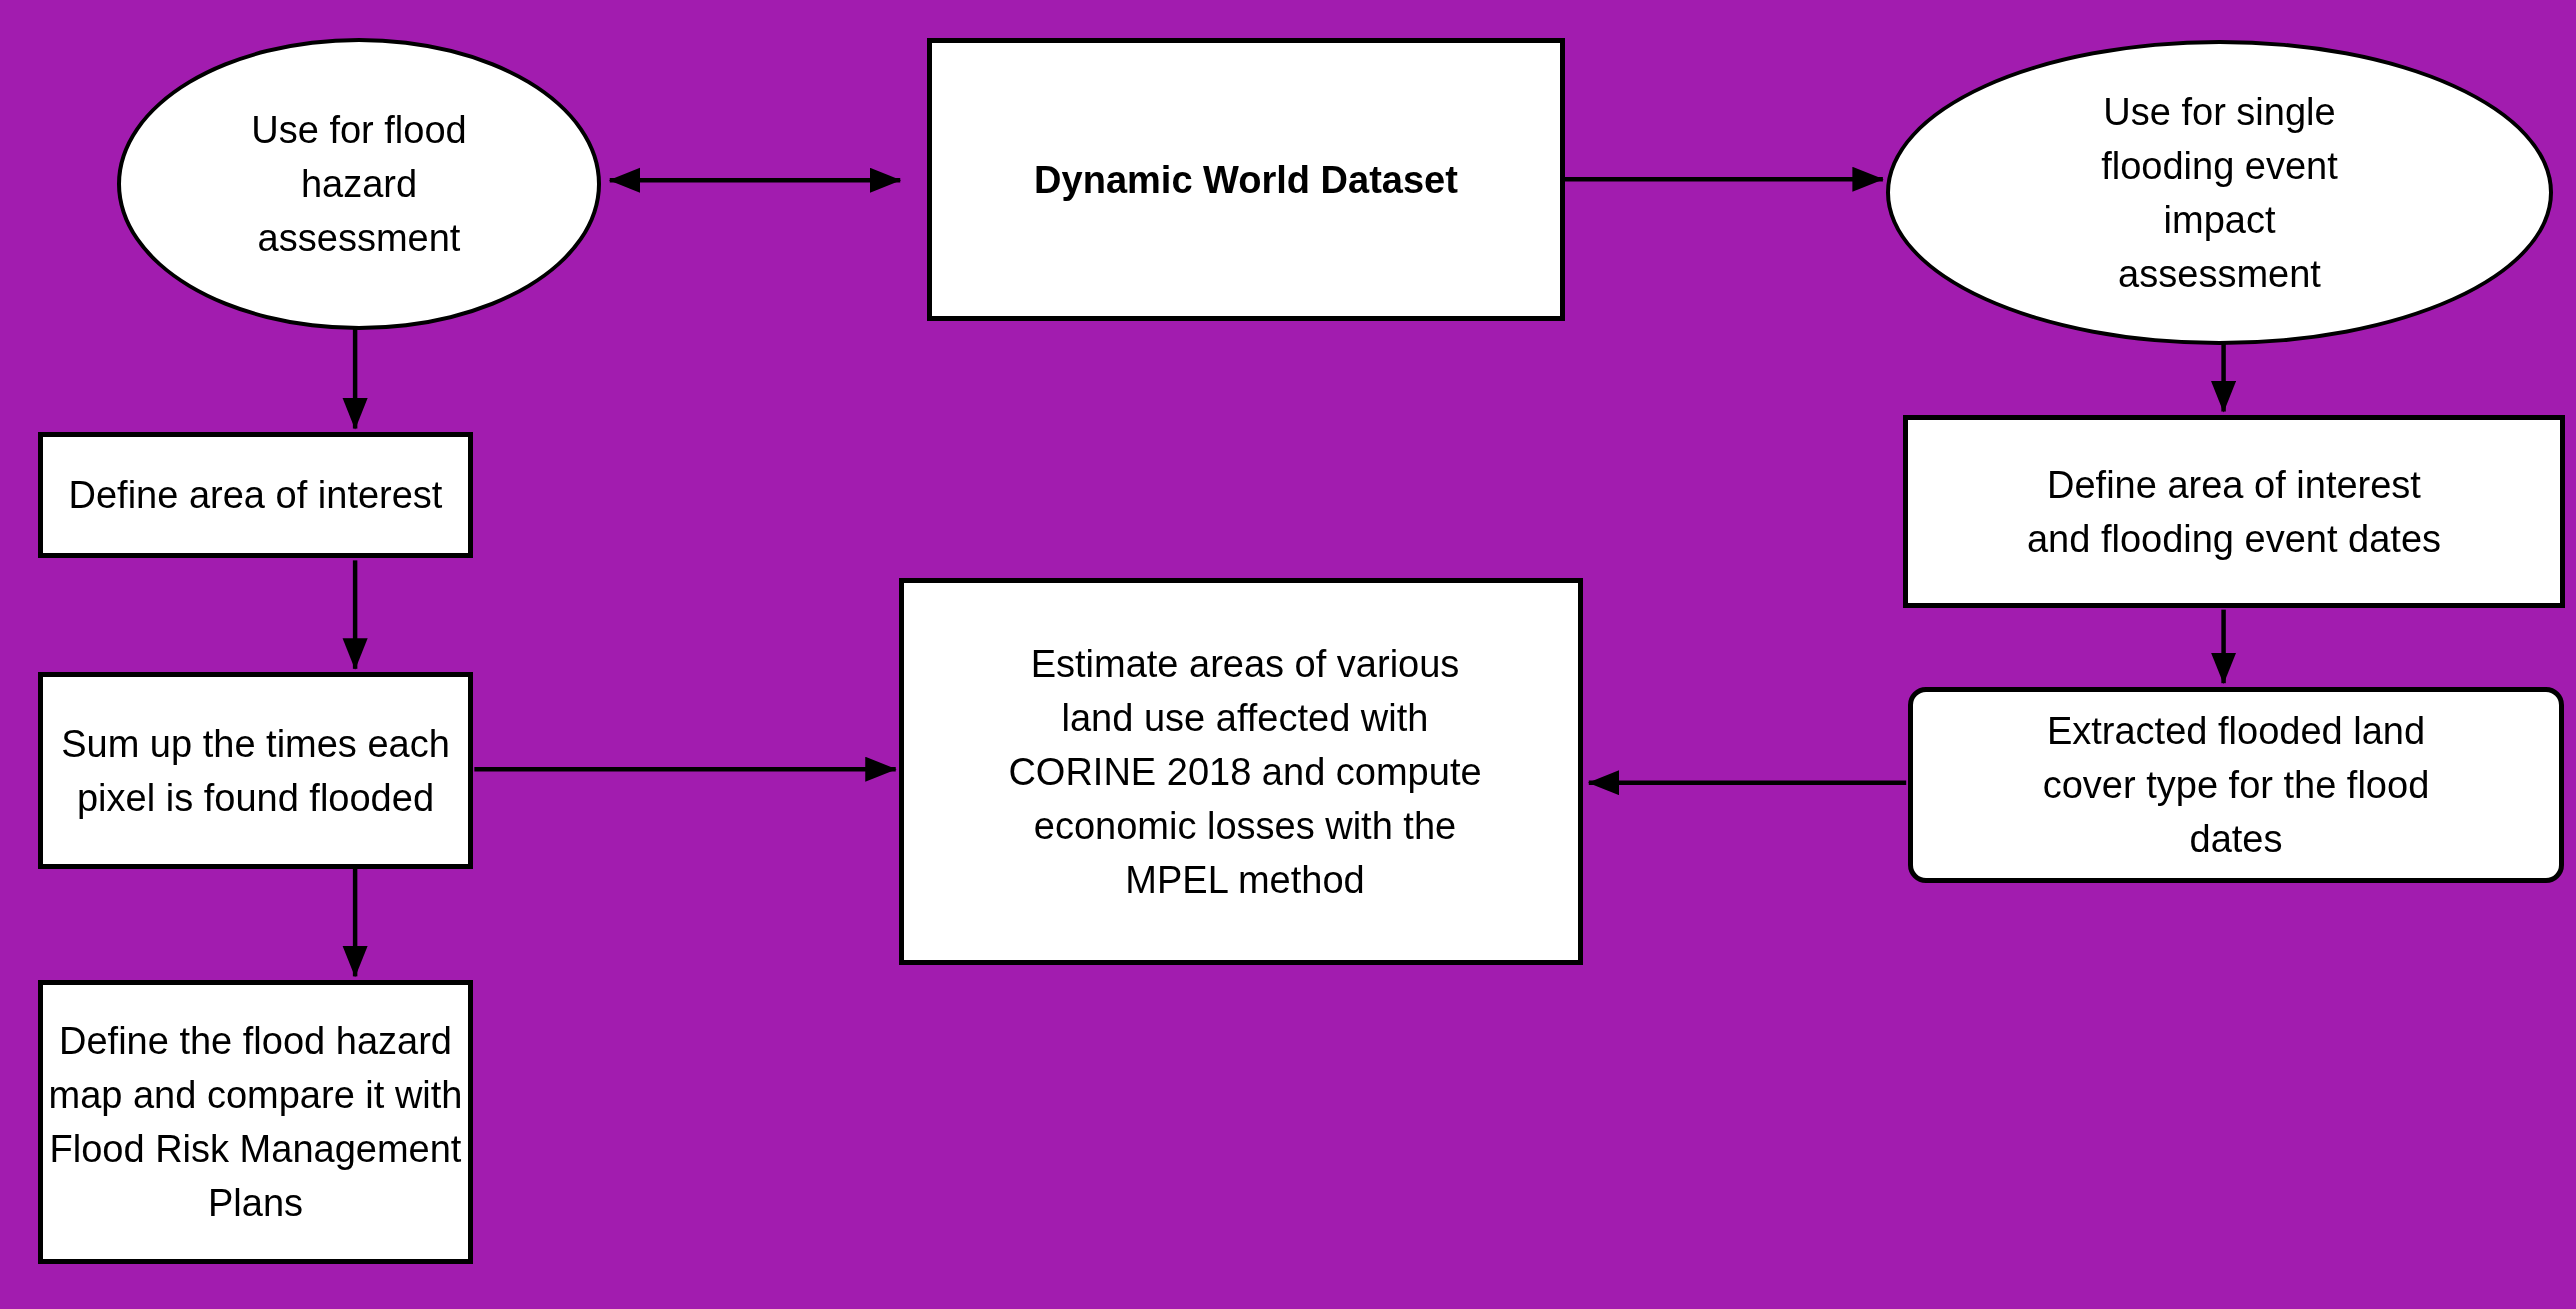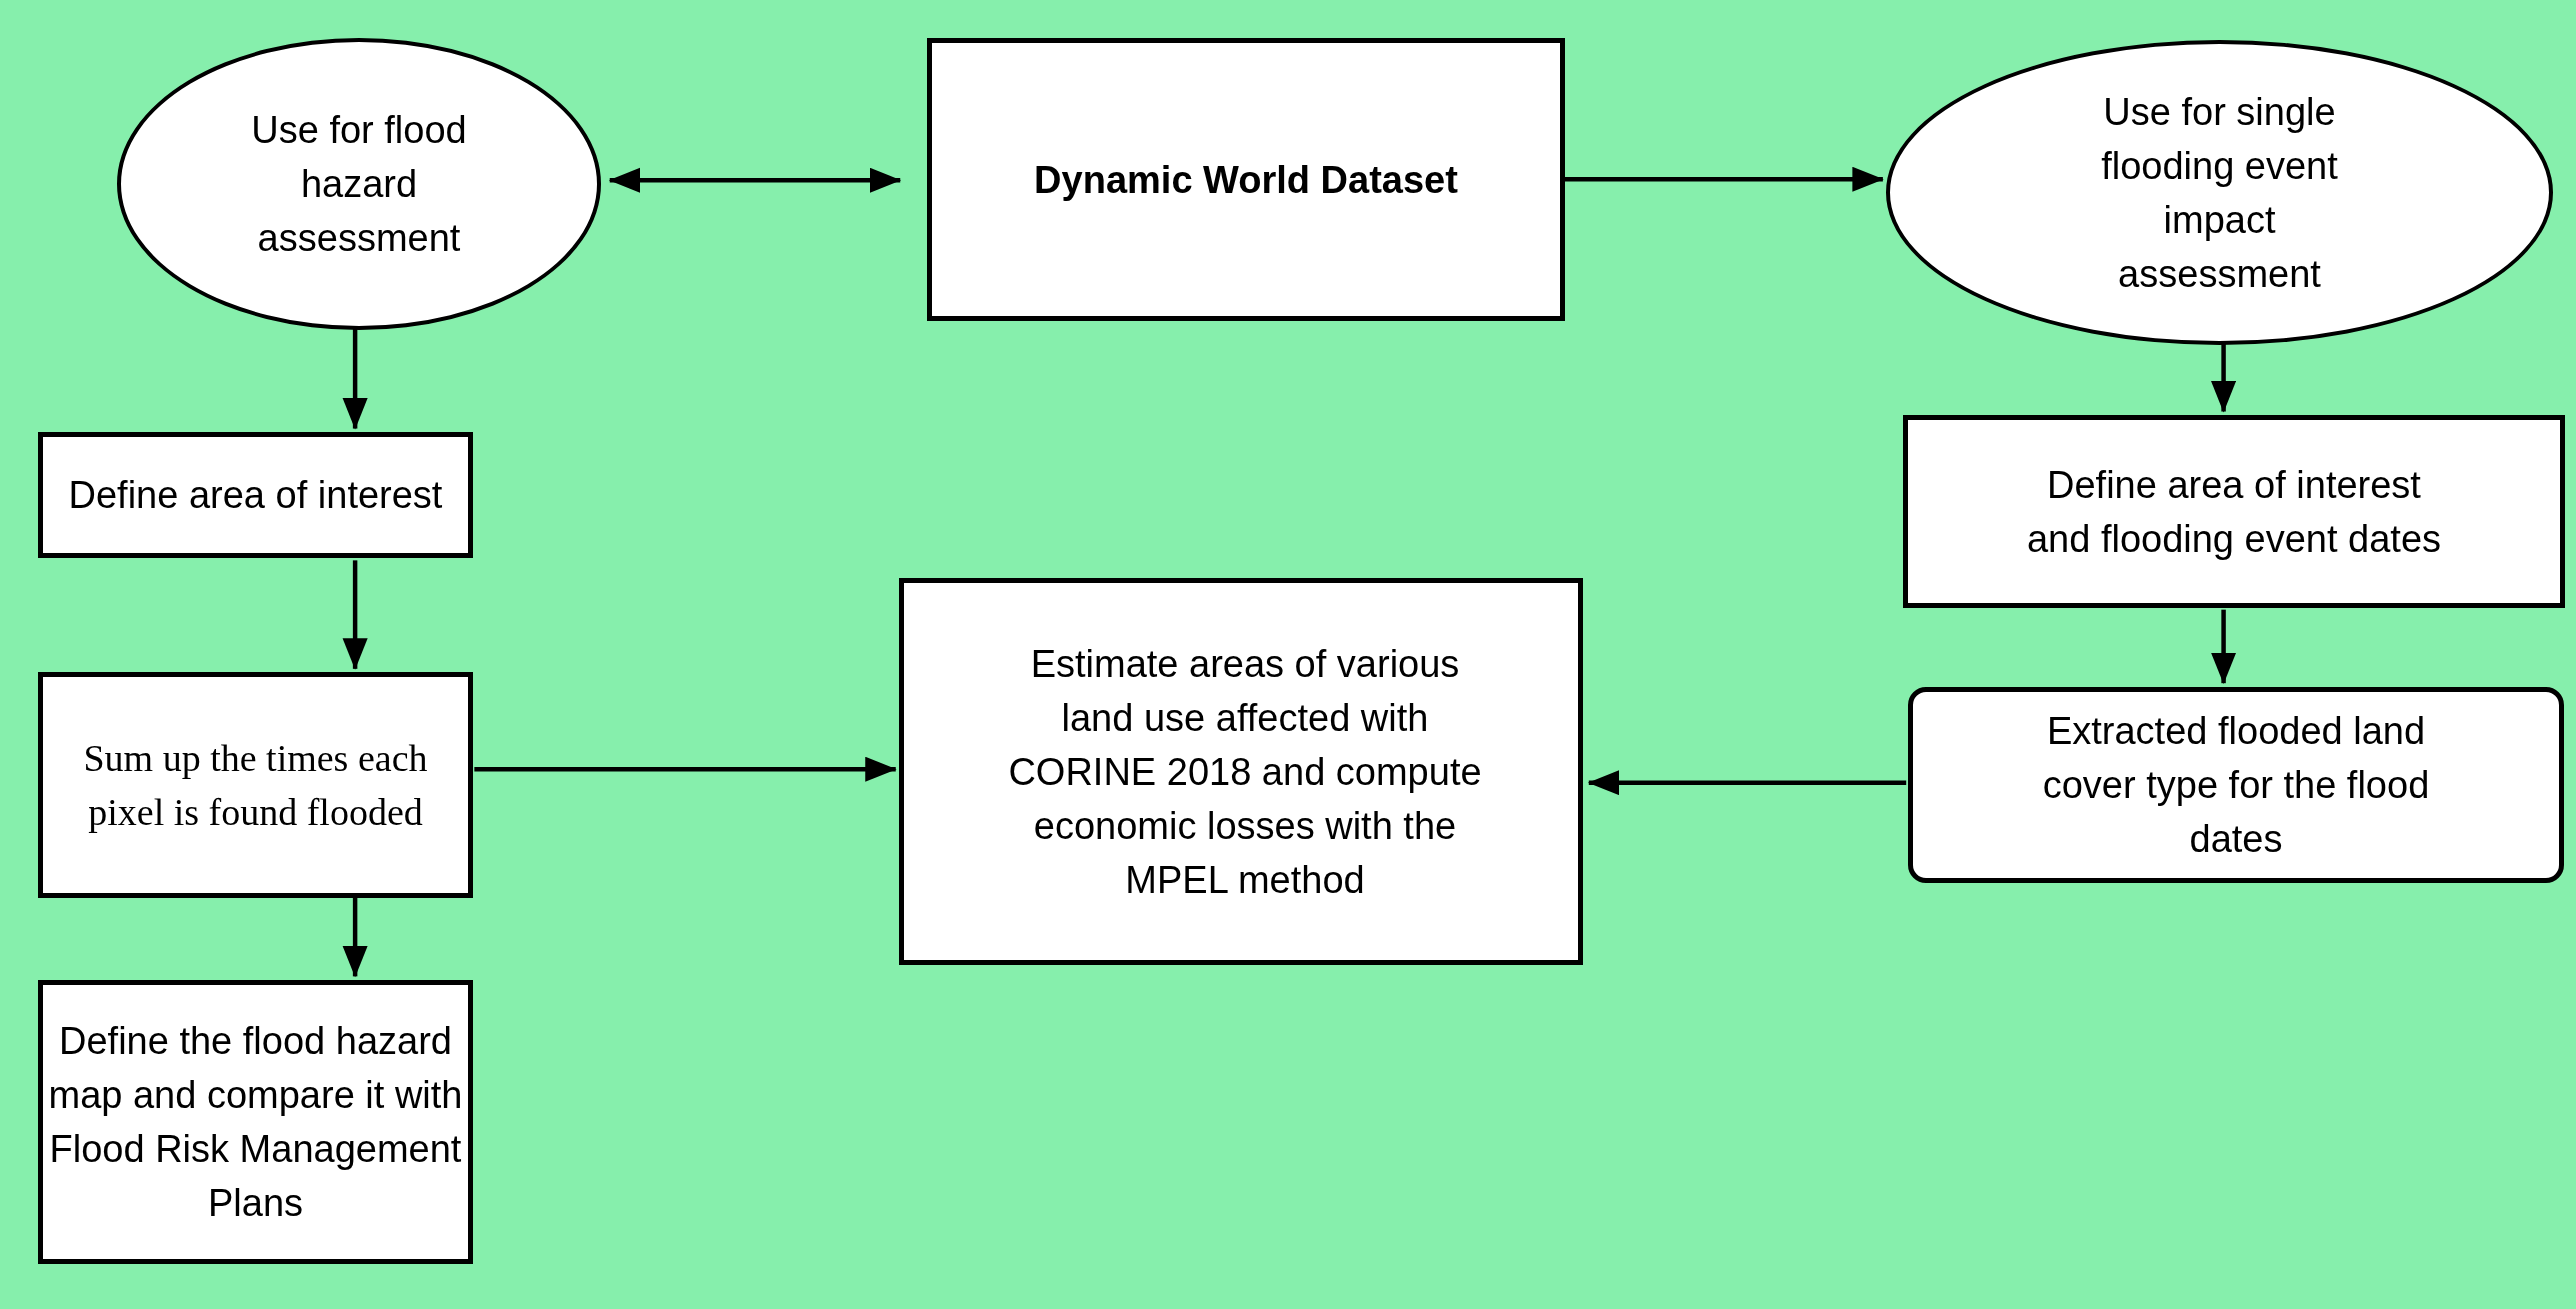--- a/index.html
+++ b/index.html
@@ -4,21 +4,21 @@
 <style>
   html, body {
     margin: 0;
     padding: 0;
     background: #ffffff;
   }
   .canvas {
     position: relative;
     width: 2576px;
     height: 1309px;
-    background: #86efac;
+    background: #a21caf;
     font-family: "Liberation Sans", sans-serif;
     color: #000000;
     overflow: hidden;
   }
   .connector-layer {
     position: absolute;
     left: 0;
     top: 0;
     width: 2576px;
     height: 1309px;
@@ -49,21 +49,21 @@
   }
   .label.bold {
     font-weight: bold;
   }
 
   
   .n-dataset        { left: 904px; top: 38px;   width: 638px; height: 283px; margin-left: 23px; }
   .n-flood-hazard   { left: 117px;  top: 38px;   width: 484px; height: 292px; }
   .n-single-event   { left: 1886px; top: 40px;   width: 667px; height: 305px; }
   .n-define-aoi     { left: 38px;   top: 432px;  width: 435px; height: 126px; }
-  .n-sum            { left: 38px;   top: 672px;  width: 435px; height: 226px; font-family: Liberation Serif, serif; }
+  .n-sum            { left: 38px;   top: 672px;  width: 435px; height: 197px; }
   .n-hazard-map     { left: 38px;   top: 980px; width: 435px; height: 284px; }
   .n-estimate       { left: 899px; top: 578px;  width: 684px; height: 387px; padding-left: 8px; }
   .n-aoi-dates      { left: 1903px; top: 415px;  width: 662px; height: 193px; }
   .n-extracted      { left: 1908px; top: 687px;  width: 656px; height: 196px; border-radius: 18px; }
 
   .arrow {
     stroke: #000000;
     stroke-width: 5;
     fill: none;
   }

